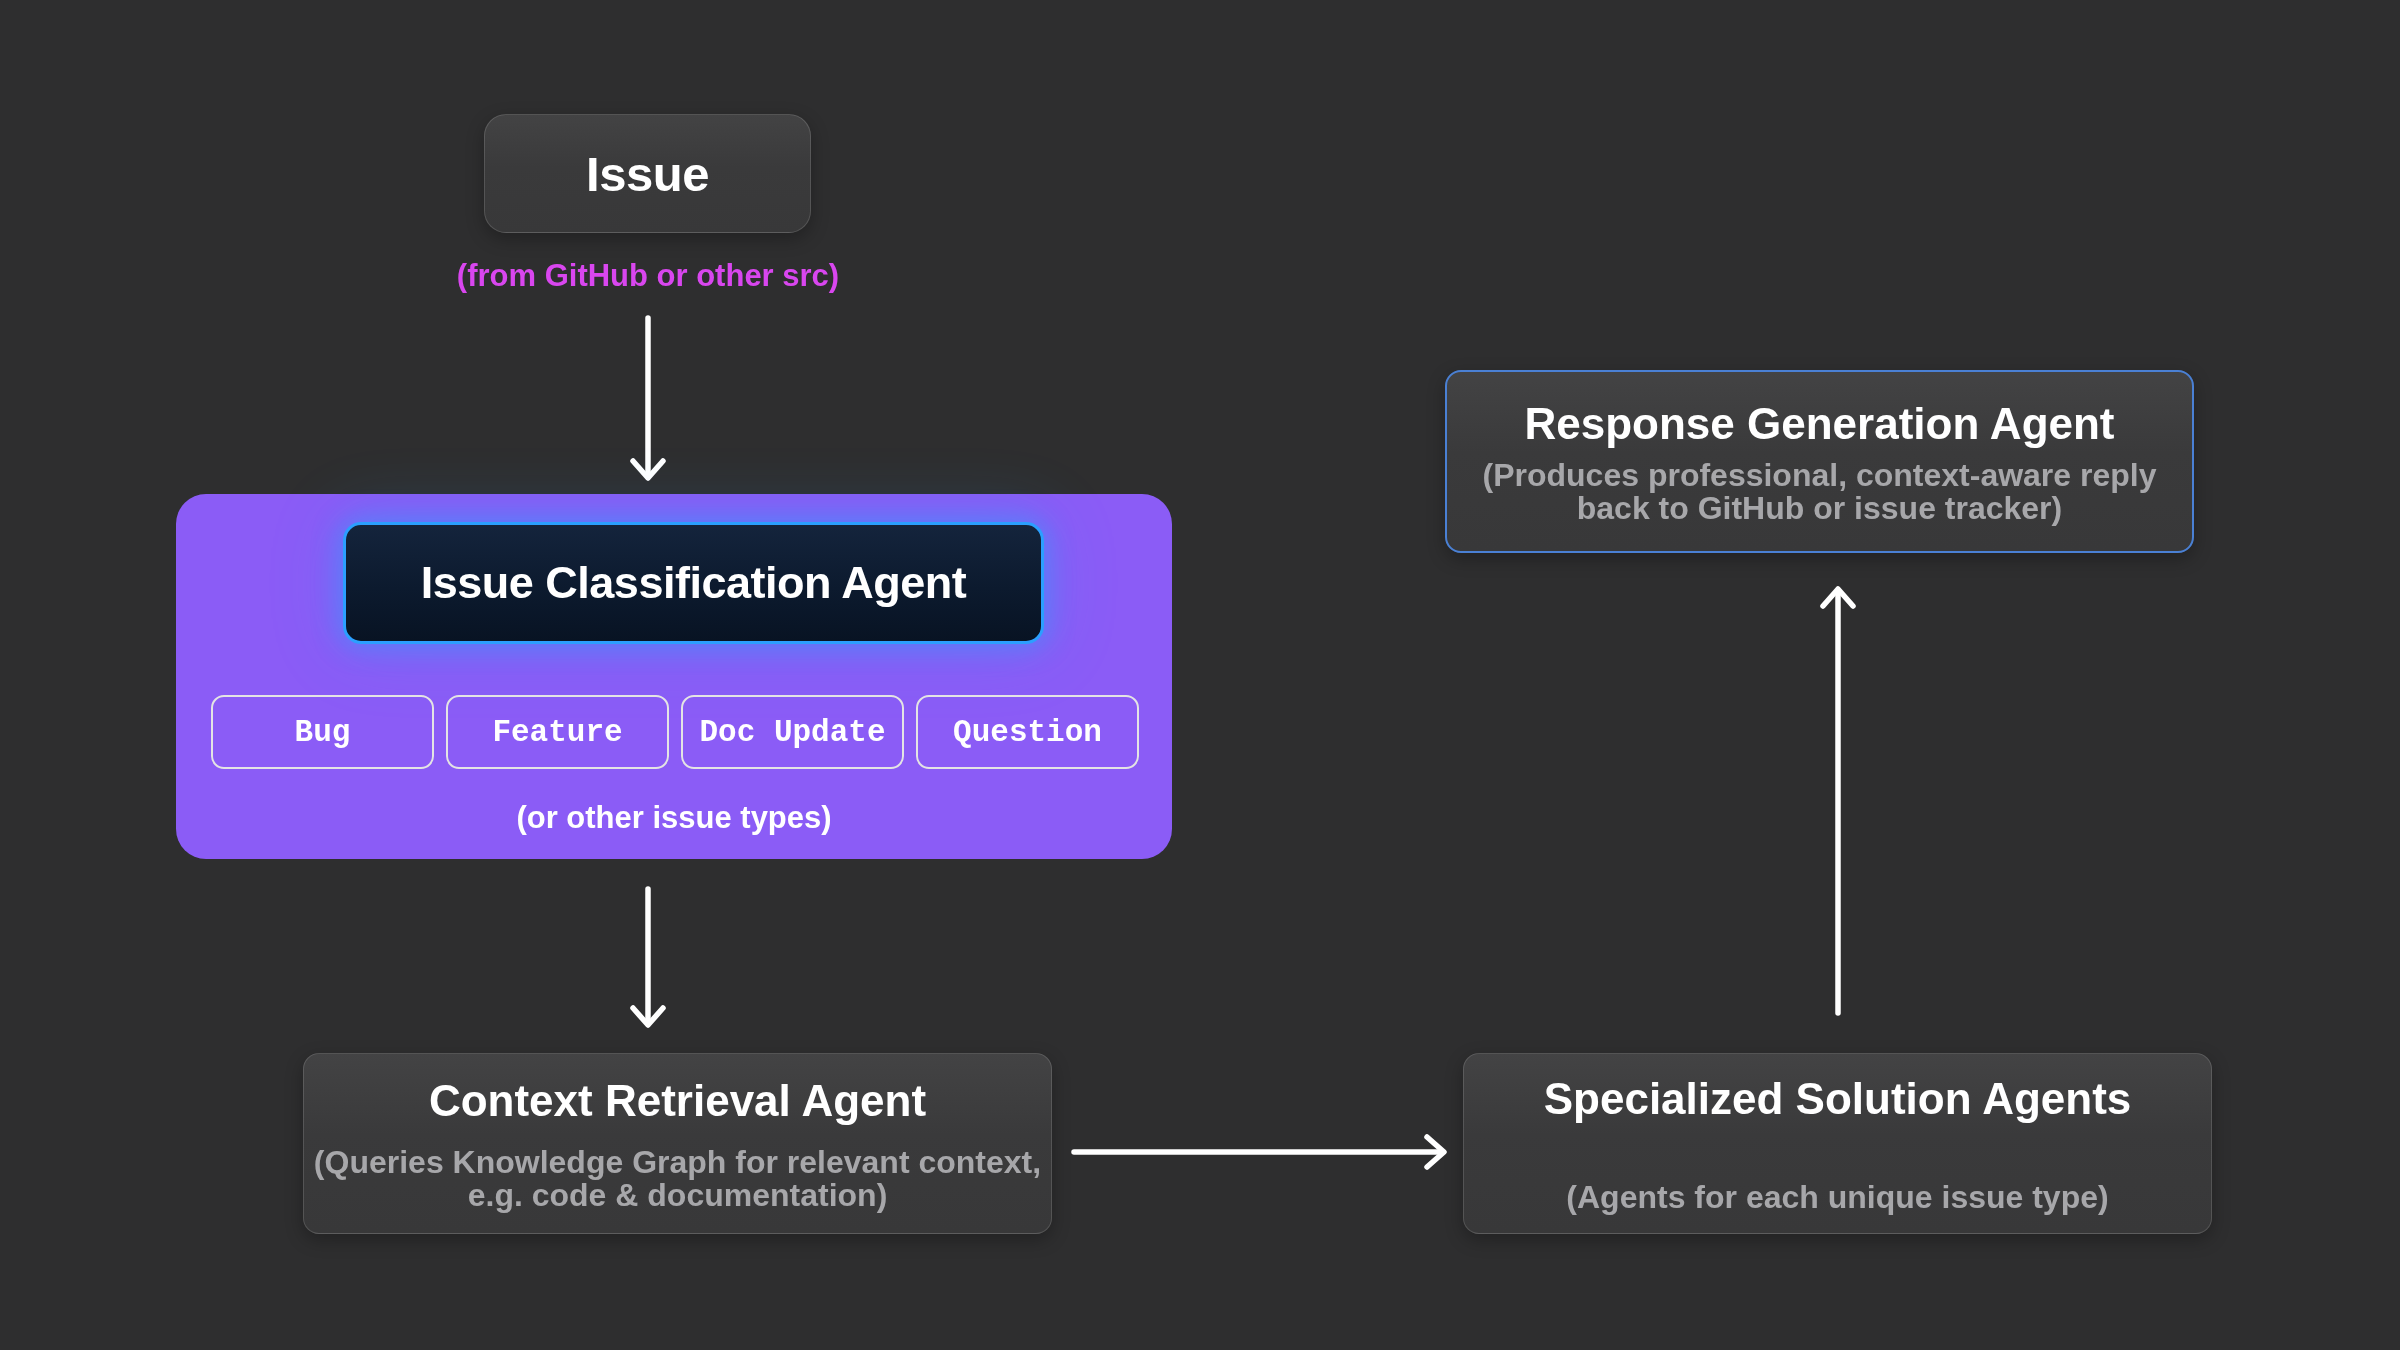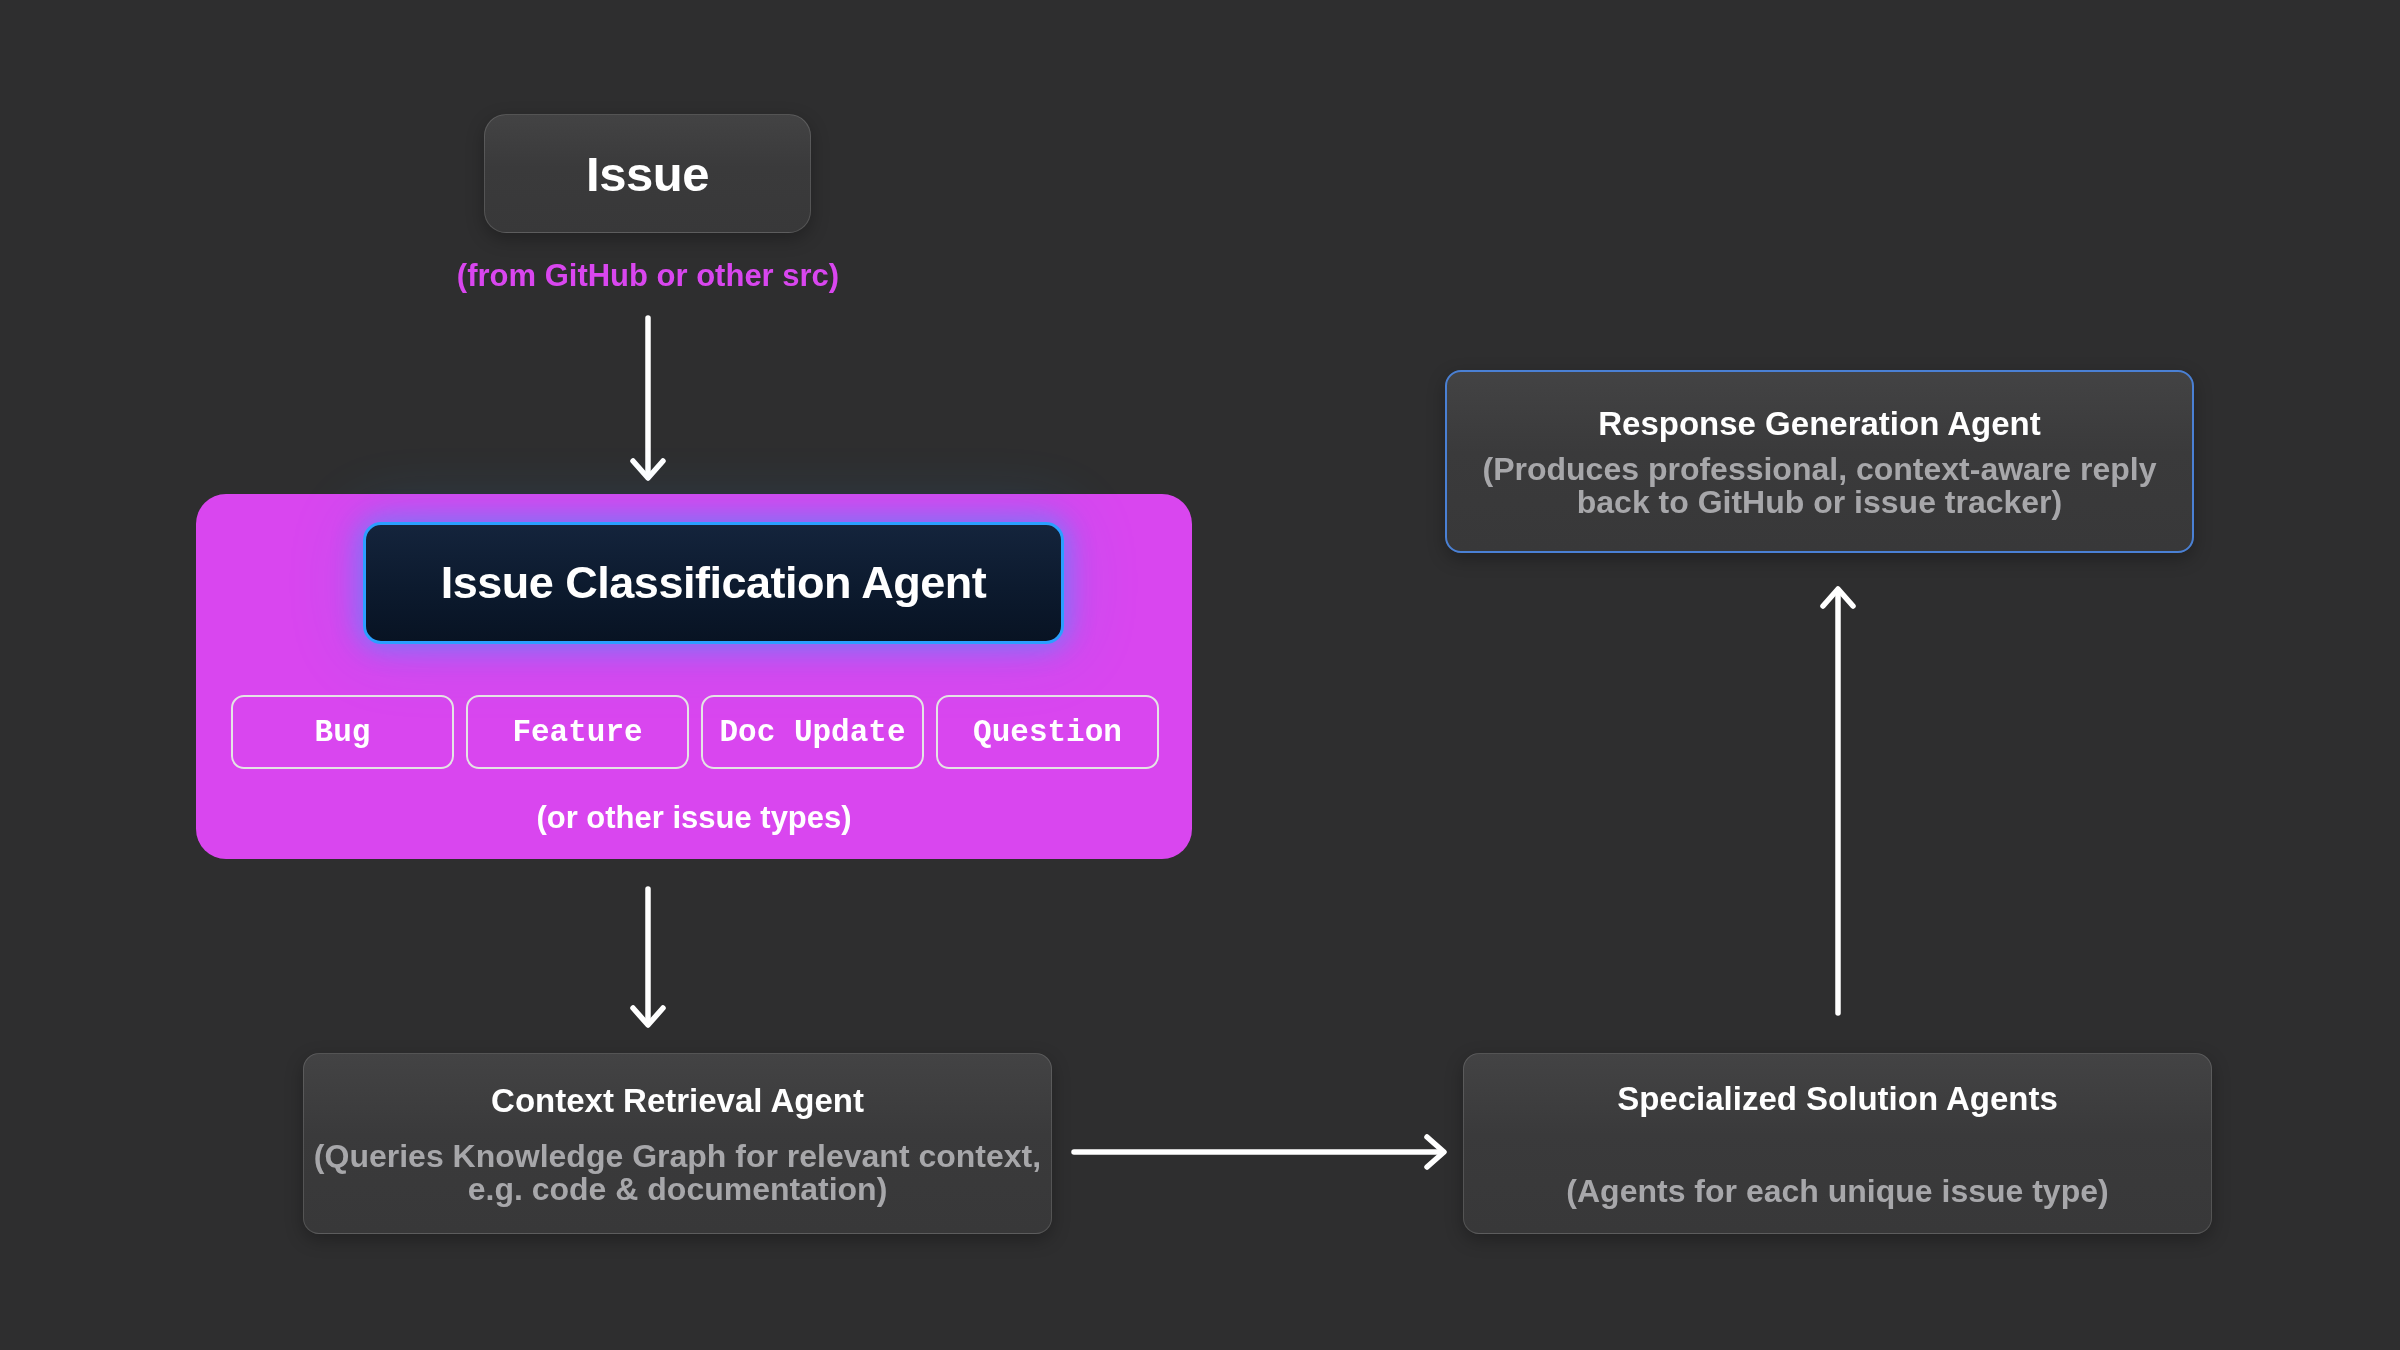--- a/index.html
+++ b/index.html
@@ -35,22 +35,22 @@
     border-radius: 22px;
     font-size: 49px; letter-spacing: -0.5px;
   }
 
   .src-note {
     position: absolute; left: 248px; top: 258px; width: 800px;
     text-align: center; color: #d946ef; font-size: 31px;
   }
 
   .cls-container {
-    position: absolute; left: 196px; top: 494px; width: 996px; height: 365px;
-    background: #d946ef;
+    position: absolute; left: 176px; top: 494px; width: 996px; height: 365px;
+    background: #8b5cf6;
     border-radius: 30px;
   }
 
   .cls-highlight {
     position: absolute; left: 167px; top: 28px; width: 701px; height: 122px;
     background: linear-gradient(180deg, #14243c 0%, #0c1a2e 55%, #081323 100%);
     border: 3px solid #2b9fff;
     border-radius: 18px;
     box-shadow: 0 0 26px 5px rgba(43,159,255,0.45), 0 0 70px 6px rgba(43,159,255,0.20);
     display: flex; align-items: center; justify-content: center;
@@ -69,21 +69,21 @@
     background: transparent;
     display: flex; align-items: center; justify-content: center;
     color: #ffffff; font-size: 31px;
   }
 
   .cls-note {
     position: absolute; left: 98px; top: 306px; width: 800px;
     text-align: center; color: #ffffff; font-size: 31px;
   }
 
-  .node-title { font-size: 33px; color: #ffffff; line-height: 1.2; }
+  .node-title { font-size: 44px; color: #ffffff; line-height: 1.2; }
   .node-sub   { font-size: 32px; color: #a7a7aa; line-height: 33px; margin-top: 9px; }
   .node-sub div { line-height: 33px; }
 
   .context-box     { left: 303px;  top: 1053px; width: 749px; height: 181px; border-radius: 16px; gap: 10px; }
   .specialized-box { left: 1463px; top: 1053px; width: 749px; height: 181px; border-radius: 16px; gap: 47px; }
   .response-box {
     left: 1445px; top: 370px; width: 749px; height: 183px; border-radius: 16px;
     border: 2px solid #4a80d4;
   }
 

